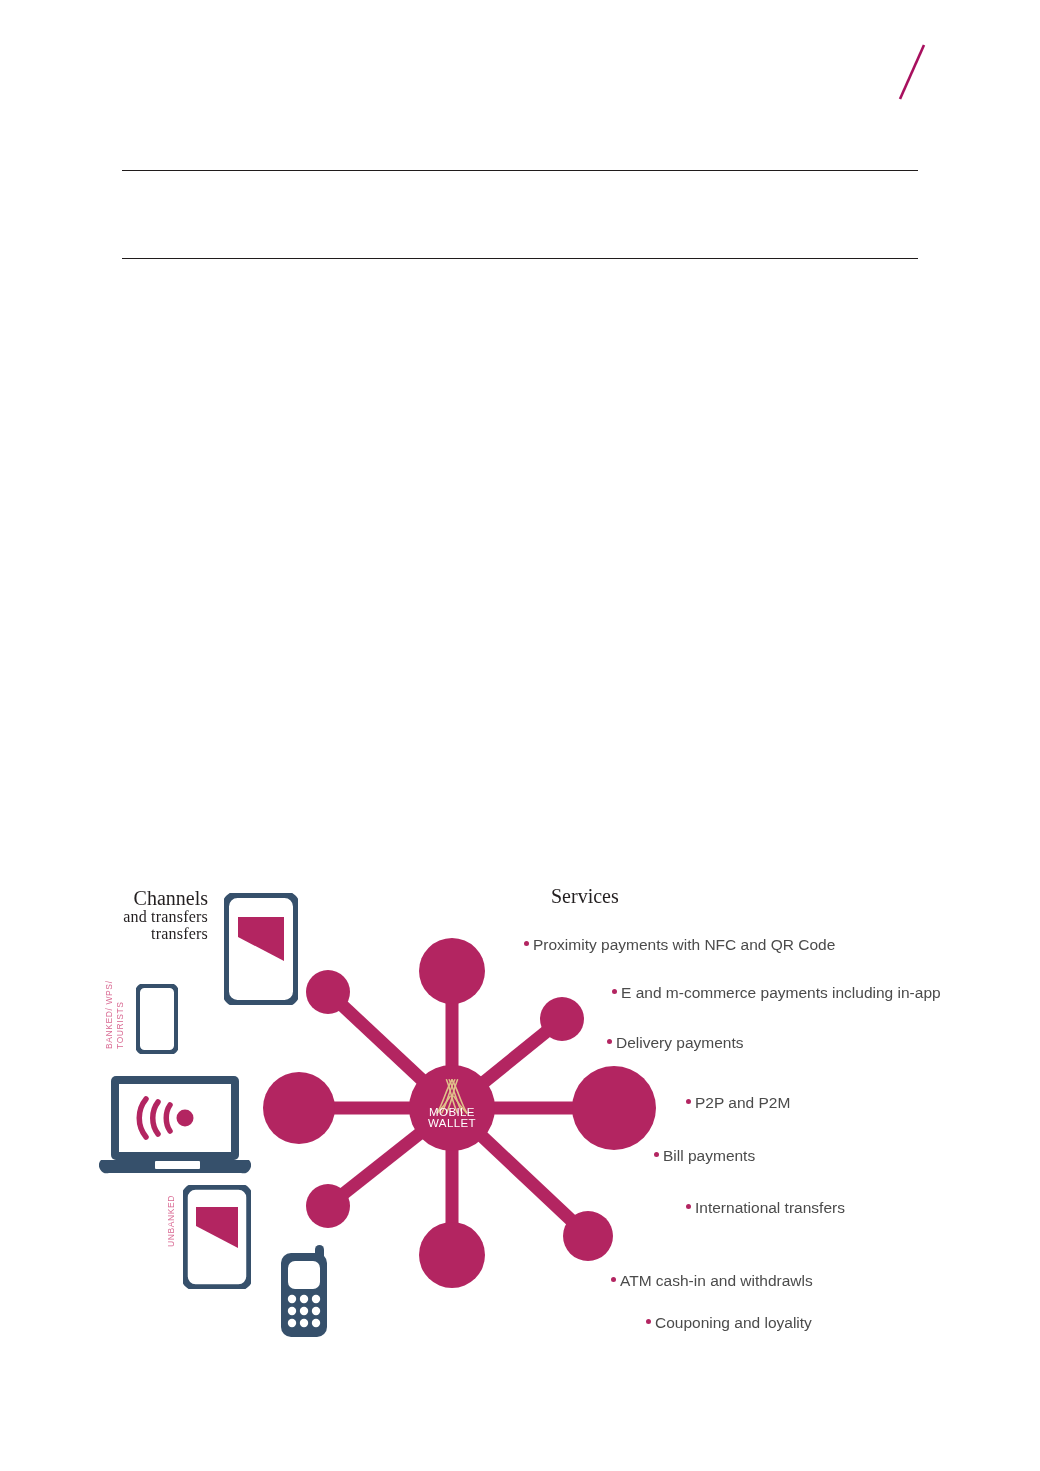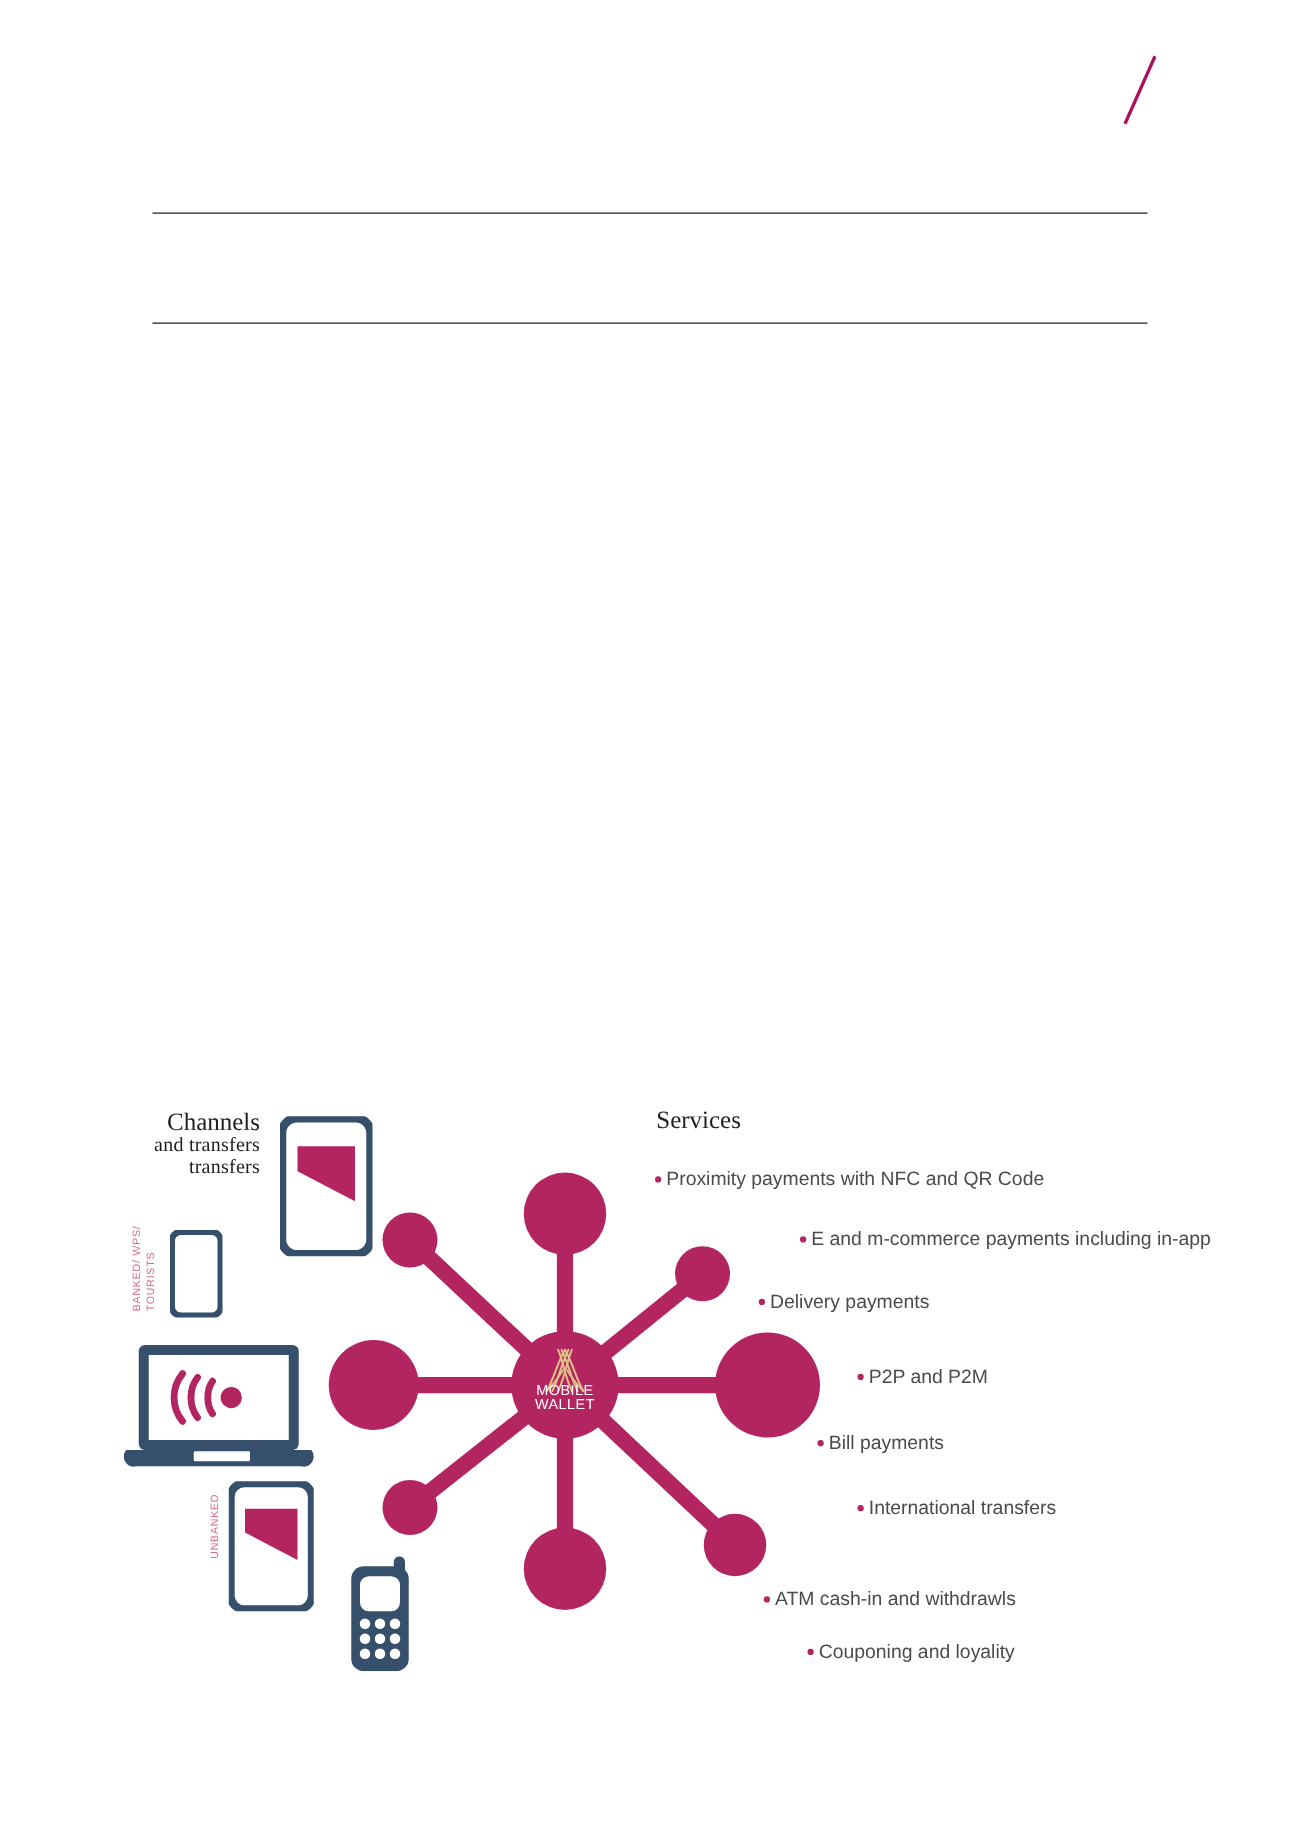--- a/index.html
+++ b/index.html
@@ -31,21 +31,21 @@
     color:#231f20;
     font-weight:400;
     line-height:1.06;
   }
   .heading .cap{font-size:20px;}
   .heading .sm{font-size:16px;letter-spacing:.2px;}
   #channels-heading{
     left:28px;top:28px;width:180px;text-align:right;
   }
   #services-heading{
-    left:525px;top:26px;
+    left:551px;top:26px;
   }
 
   
   .vlabel{
     position:absolute;
     color:#d96a93;
     font-size:8.5px;
     letter-spacing:.6px;
     line-height:1.25;
     transform-origin:0 0;
@@ -211,21 +211,21 @@
   <div class="vlabel" id="label-banked">
     <div>BANKED/ WPS/</div>
     <div>TOURISTS</div>
   </div>
   <div class="vlabel" id="label-unbanked">
     <div>UNBANKED</div>
   </div>
 
   <div id="services-list">
       <div class="svc" style="left: 524px; top: 935px;"><span class="dot"></span><span class="txt">Proximity payments with NFC and QR Code</span></div>
-      <div class="svc" style="left: 640px; top: 983px;"><span class="dot"></span><span class="txt">E and m-commerce payments including in-app</span></div>
+      <div class="svc" style="left: 612px; top: 983px;"><span class="dot"></span><span class="txt">E and m-commerce payments including in-app</span></div>
       <div class="svc" style="left: 607px; top: 1033px;"><span class="dot"></span><span class="txt">Delivery payments</span></div>
       <div class="svc" style="left: 686px; top: 1093px;"><span class="dot"></span><span class="txt">P2P and P2M</span></div>
       <div class="svc" style="left: 654px; top: 1146px;"><span class="dot"></span><span class="txt">Bill payments</span></div>
       <div class="svc" style="left: 686px; top: 1198px; text-align: right;"><span class="dot"></span><span class="txt">International transfers</span></div>
       <div class="svc" style="left: 611px; top: 1259px; margin-top: 12px;"><span class="dot"></span><span class="txt">ATM cash-in and withdrawls</span></div>
       <div class="svc" style="left: 646px; top: 1313px;"><span class="dot"></span><span class="txt">Couponing and loyality</span></div>
     </div>
 
 </div>
 

